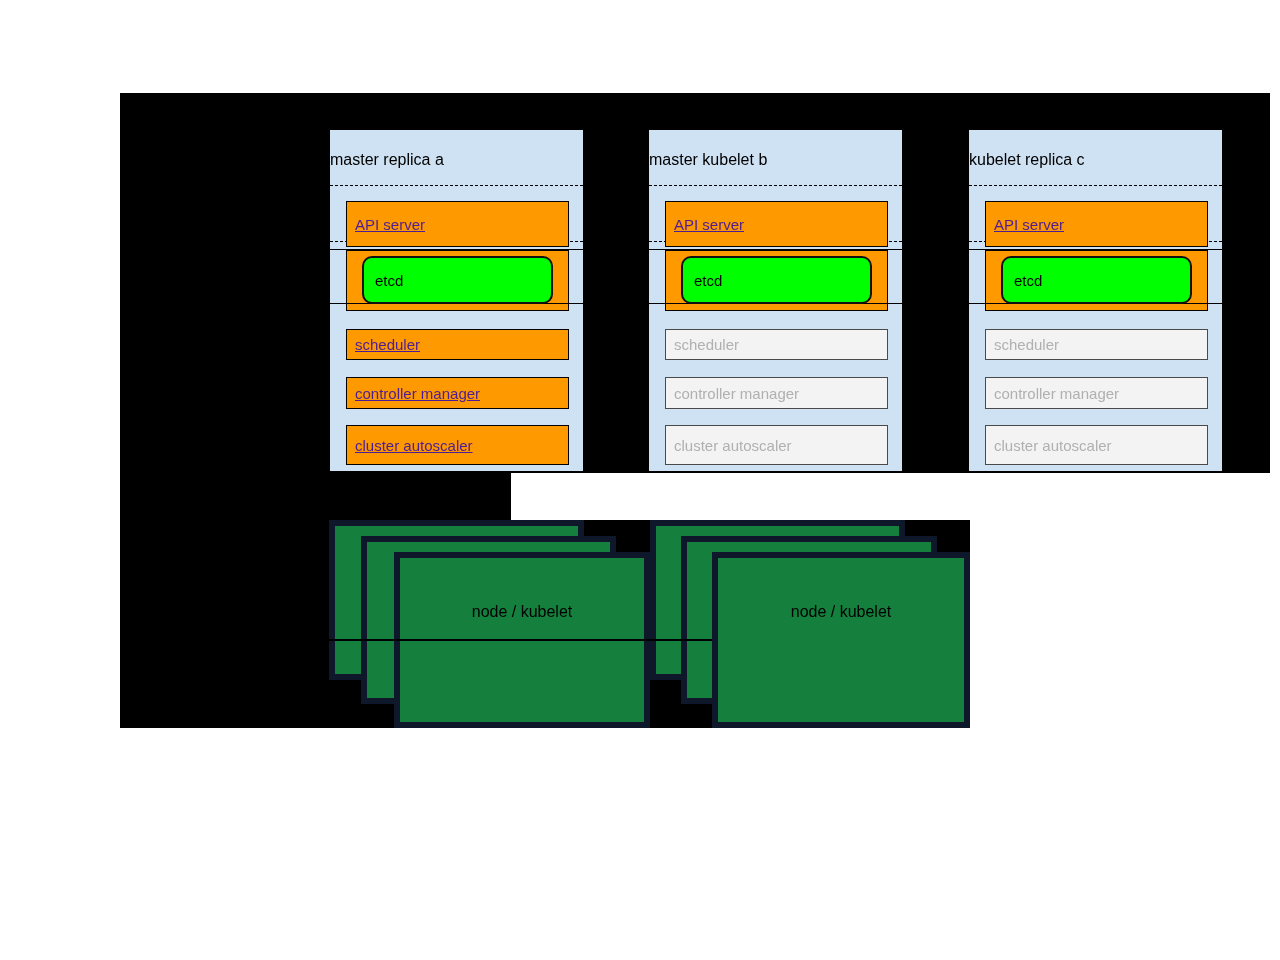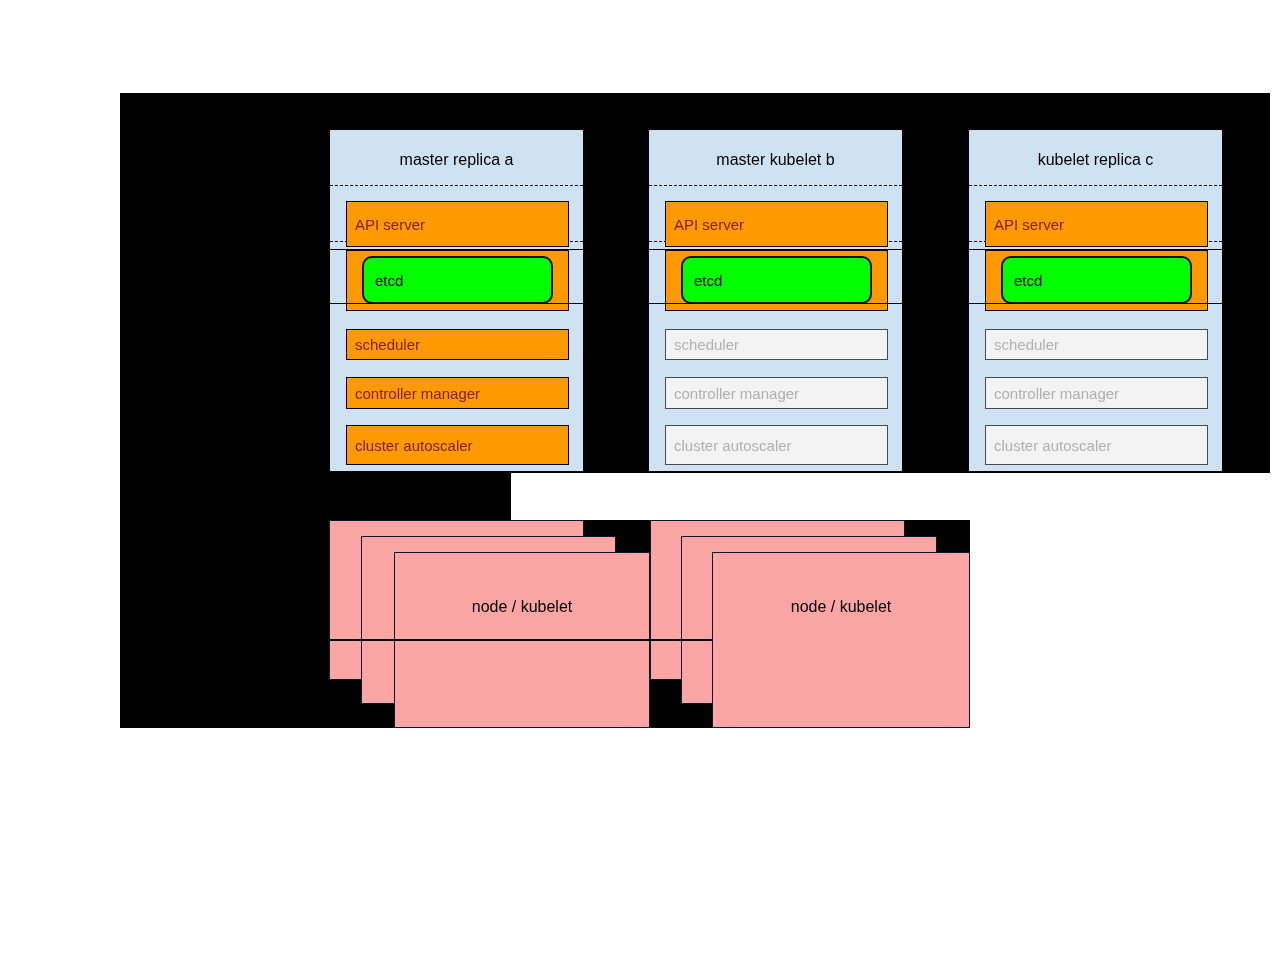--- a/index.html
+++ b/index.html
@@ -2,39 +2,39 @@
 <html><head>
 <meta charset="utf-8">
 <style>
   html,body{margin:0;padding:0;}
   .page{position:relative;width:1280px;height:960px;background:#ffffff;overflow:hidden;
         font-family:"Liberation Sans",sans-serif;font-size:15px;color:#000;}
   .blk{position:absolute;background:#000;}
   
   .master{position:absolute;top:129px;width:255px;height:343px;background:#cfe2f3;
           border:1px solid #000;box-sizing:border-box;}
-  .m-title{position:absolute;top:21px;left:0;right:0;text-align:center;font-size:16px;}
+  .m-title{position:absolute;top:21px;left:0;right:0;font-size:16px;}
   .dash{position:absolute;left:0;right:0;height:0;border-top:1px dashed #000;}
   .solid{position:absolute;left:0;right:0;height:0;border-top:1px solid #000;}
   .d1{top:55px}.d2{top:111px}.s1{top:119px}.s2{top:173px}
   .comp{position:absolute;left:16px;width:223px;display:flex;align-items:center;
         padding-left:8px;box-sizing:border-box;}
-  .active{background:#ff9900;border:1px solid #000;color:#7f1d1d;}
+  .active{background:#ff9900;border:1px solid #000;color:#4c1d95;text-decoration:underline;}
   .inactive{background:#f3f3f3;border:1px solid #4a4a4a;color:#b0b0b0;}
   .api{top:71px;height:46px;}
   .sched{top:199px;height:31px;}
   .ctrl{top:247px;height:32px;text-align:center;}
   .casc{top:295px;height:40px;}
   .etcd-zone{position:absolute;left:16px;top:120px;width:223px;height:61px;
              background:#ff9900;border:1px solid #000;box-sizing:border-box;}
   .etcd{position:absolute;left:32px;top:126px;width:191px;height:48px;background:#00ff00;
         border:2px solid #111;border-radius:10px;box-sizing:border-box;
         display:flex;align-items:center;padding-left:11px;}
   
-  .node{position:absolute;background:#fca5a5;border:1px solid #0f172a;box-sizing:border-box;}
+  .node{position:absolute;background:#15803d;border:6px solid #0f172a;box-sizing:border-box;}
   .n1b{left:329px;top:520px;width:255px;height:160px;}
   .n1m{left:361px;top:536px;width:255px;height:168px;}
   .n1f{left:394px;top:552px;width:256px;height:176px;}
   .n2b{left:650px;top:520px;width:255px;height:160px;}
   .n2m{left:681px;top:536px;width:256px;height:168px;}
   .n2f{left:712px;top:552px;width:258px;height:176px;}
   .node-label{padding-top:45px;text-align:center;font-size:16px;}
   .divider{position:absolute;left:329px;top:639px;width:383px;height:2px;background:#000;z-index:5;}
 </style>
 </head>

